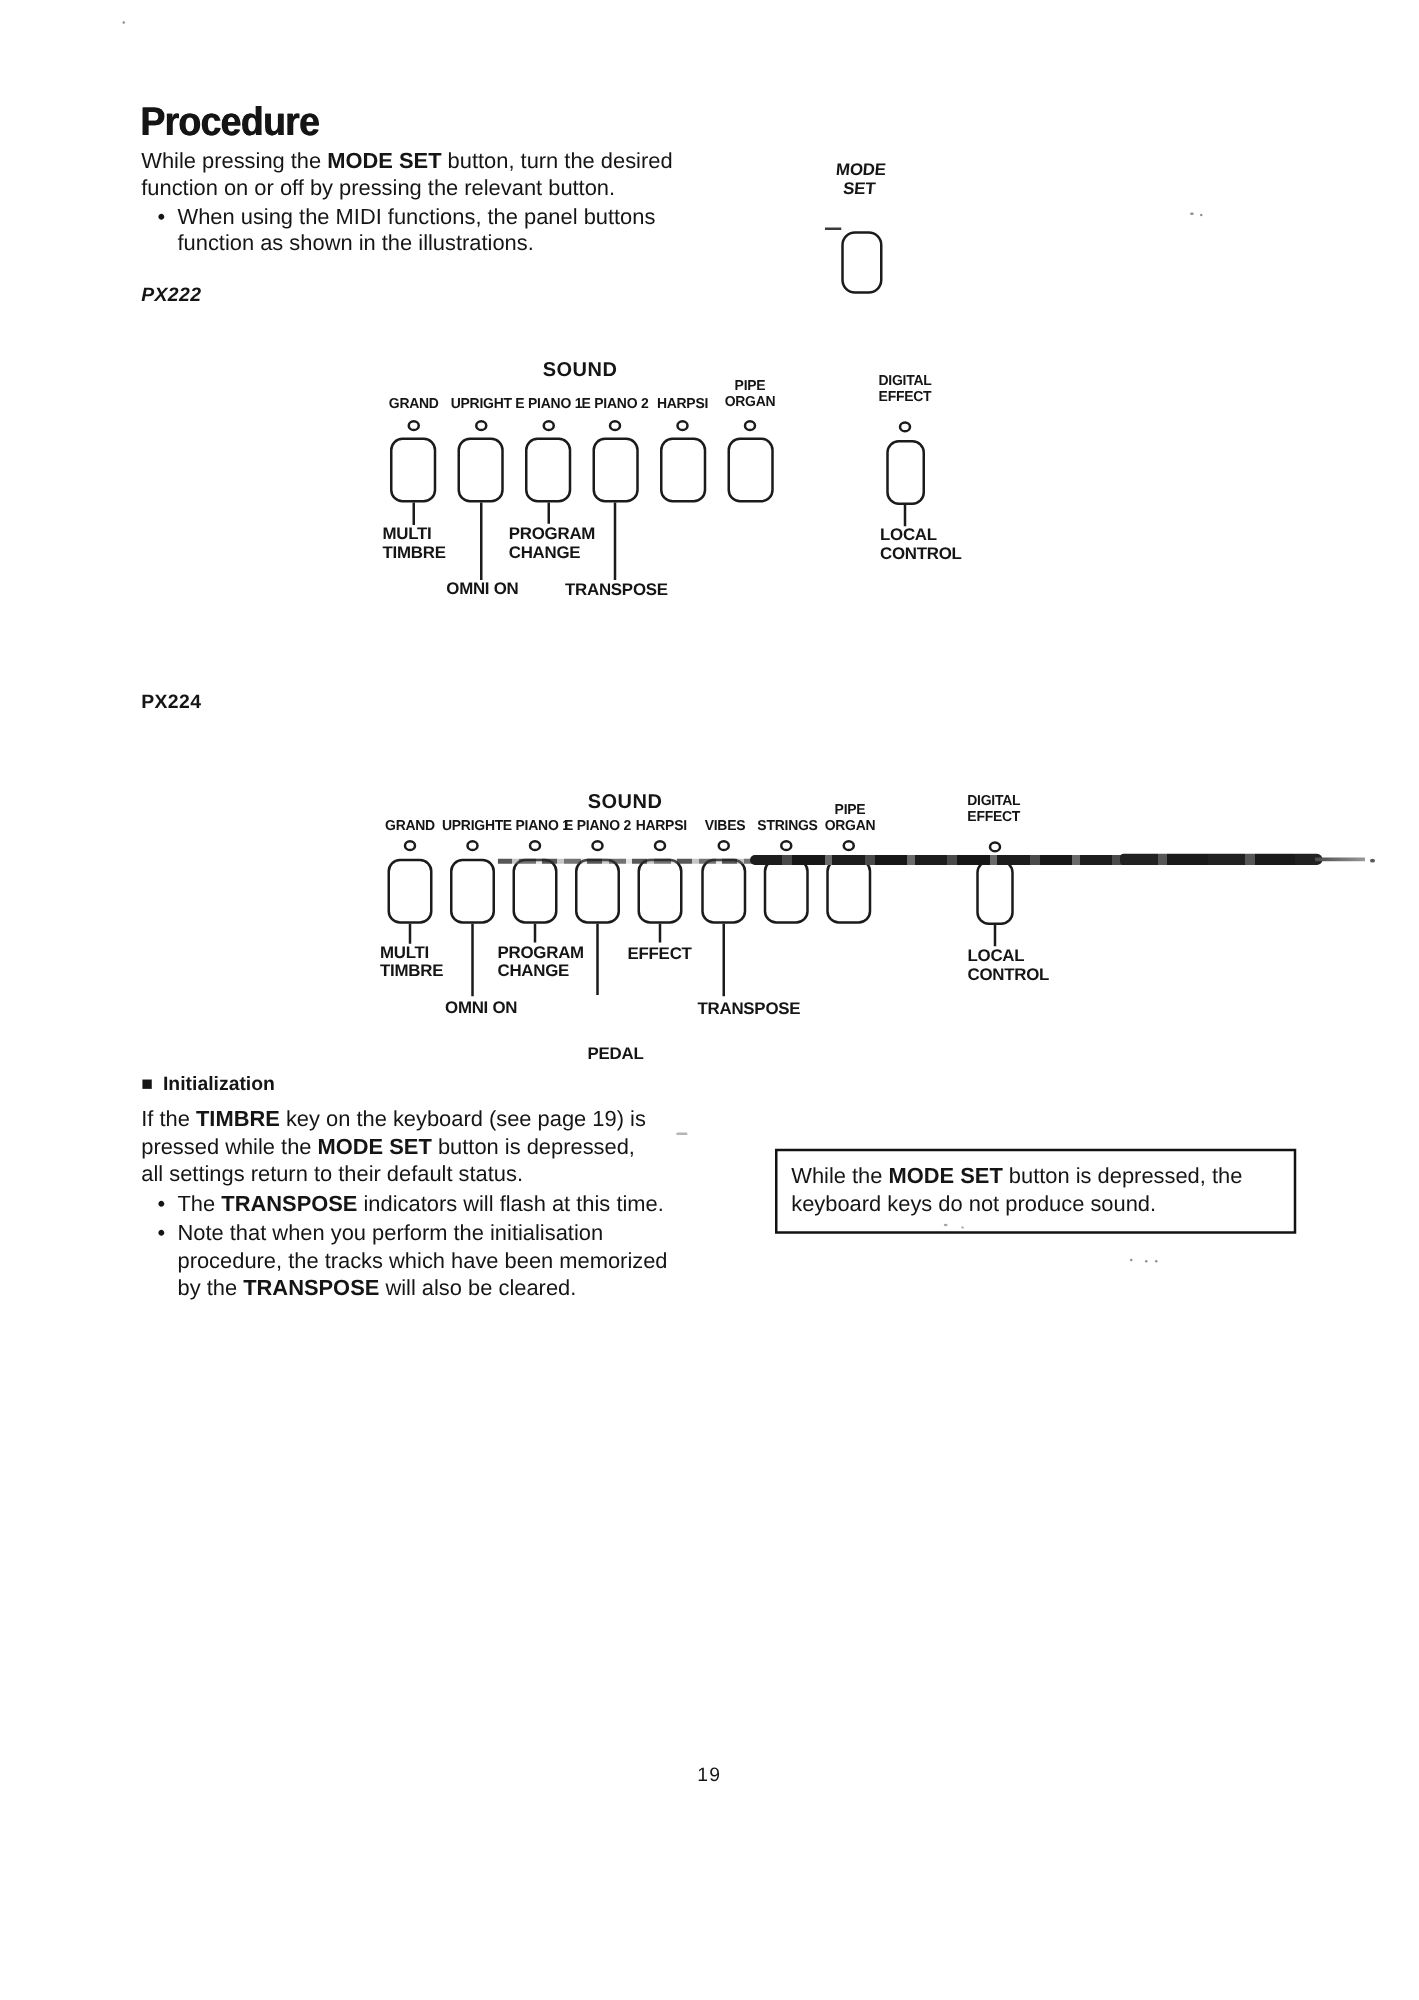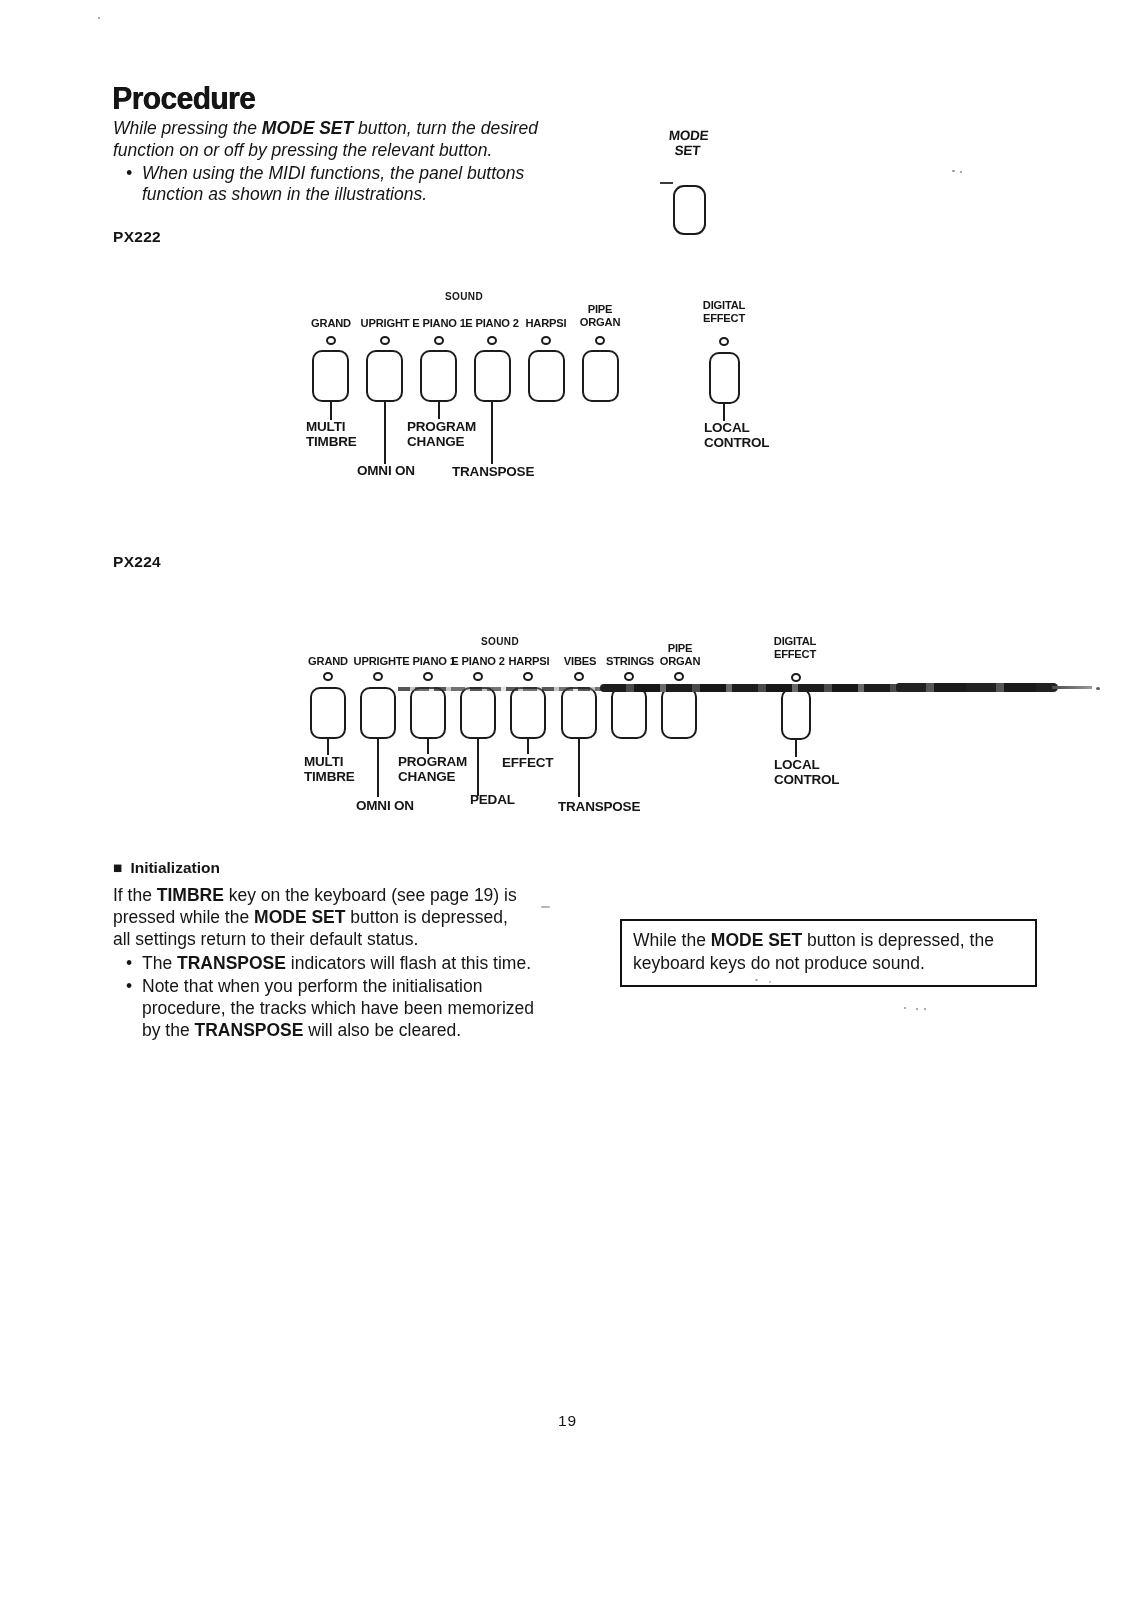--- a/index.html
+++ b/index.html
@@ -18,21 +18,21 @@
   .bullet-row { display:flex; margin-top:1px; }
   .bullet-glyph { width:16px; padding-left:13px; flex:none; }
   .bullet-text { flex:1; }
   .model-title { position:absolute; font-size:15.5px; font-weight:bold; letter-spacing:0.3px; }
   
   .dlab {
     position:absolute; font-size:11.5px; font-weight:bold; white-space:pre-line;
     text-align:center; transform:translateX(-50%) scaleX(.97); line-height:13px;
     letter-spacing:-0.2px; white-space:pre-line;
   }
-  .sound { font-size:10px; letter-spacing:0.4px; transform:translateX(-50%); }
+  .sound { font-size:16px; letter-spacing:0.4px; transform:translateX(-50%); }
   .ann {
     position:absolute; font-size:13.5px; font-weight:bold; white-space:pre-line;
     line-height:14.5px; letter-spacing:-0.2px;
   }
   .btn {
     position:absolute; width:37px; height:52px; box-sizing:border-box;
     border:2.6px solid #1b1b1b; border-radius:10px; background:#fff;
   }
   .led {
     position:absolute; width:10px; height:9px; box-sizing:border-box;
@@ -70,34 +70,34 @@
   .sdot { left:1096px; top:687px; width:4px; height:3px; background:#5a5a5a; border-radius:50%; }
   .speck { position:absolute; background:#8f8f8f; border-radius:50%; }
 </style>
 </head>
 <body>
 
 <div class="page">
 
   <h1 class="h-procedure">Procedure</h1>
 
-  <div class="body-col" style="left:113px; top:118px; width:470px;font-style:italic;">
+  <div class="body-col" style="left:113px; top:118px; width:470px;">
     <div>While pressing the <b>MODE SET</b> button, turn the desired<br>function on or off by pressing the relevant button.</div>
     <div class="bullet-row">
       <span class="bullet-glyph">•</span>
       <div class="bullet-text">When using the MIDI functions, the panel buttons<br>function as shown in the illustrations.</div>
     </div>
   </div>
 
   <div class="modeset-label">MODE
 SET</div>
   <i class="dash" style="left:660px; top:182px; width:13px;"></i>
   <div class="btn" style="left:673px; top:185px; width:33px; height:50px; border-radius:11px;"></div>
 
-  <div class="model-title" style="left:113px; top:228px;">PX222</div>
+  <div class="model-title" style="left:113px; top:228px;font-style:italic;">PX222</div>
 
   <div class="dlab sound" style="left:464px; top:290px;">SOUND</div>
 
   <div class="dlab" style="left:331px; top:317px;">GRAND</div>
   <div class="dlab" style="left:385px; top:317px;">UPRIGHT</div>
   <div class="dlab" style="left:439px; top:317px;">E PIANO 1</div>
   <div class="dlab" style="left:492px; top:317px;">E PIANO 2</div>
   <div class="dlab" style="left:546px; top:317px;">HARPSI</div>
   <div class="dlab" style="left:600px; top:303px;">PIPE
 ORGAN</div>
@@ -178,21 +178,21 @@
   <i class="vline" style="left:528px; top:739px; height:15px;"></i>
   <i class="vline" style="left:579px; top:739px; height:58px;"></i>
   <i class="vline" style="left:796px; top:740px; height:17px;"></i>
 
   <div class="ann" style="left:304px; top:755px;">MULTI
 TIMBRE</div>
   <div class="ann" style="left:398px; top:755px;">PROGRAM
 CHANGE</div>
   <div class="ann" style="left:502px; top:756px;">EFFECT</div>
   <div class="ann" style="left:356px; top:799px;">OMNI ON</div>
-  <div class="ann" style="left:470px; top:793px;">PEDAL</div>
+  <div class="ann" style="left:470px; top:836px;">PEDAL</div>
   <div class="ann" style="left:558px; top:800px;">TRANSPOSE</div>
   <div class="ann" style="left:774px; top:758px;">LOCAL
 CONTROL</div>
 
   <i class="streak s1"></i>
   <i class="streak s2"></i>
   <i class="streak s3"></i>
   <i class="streak s4"></i>
   <i class="streak sdot"></i>
 

